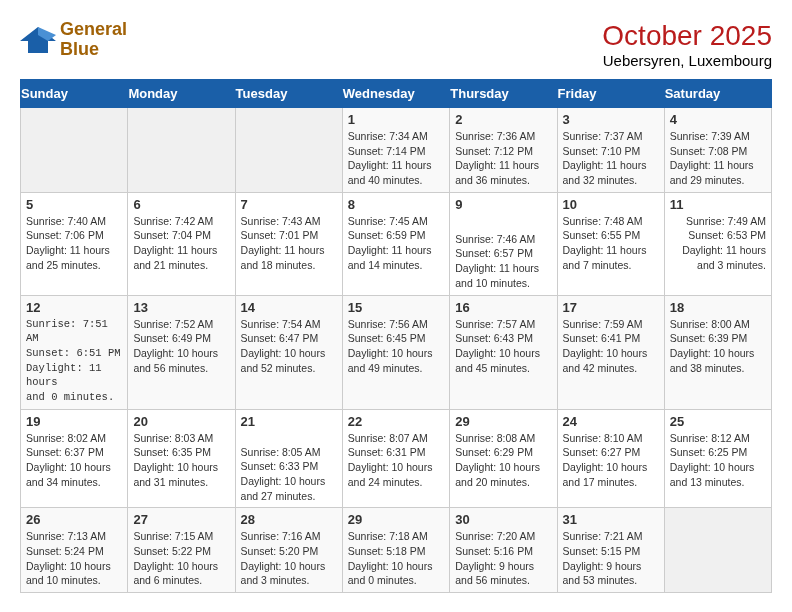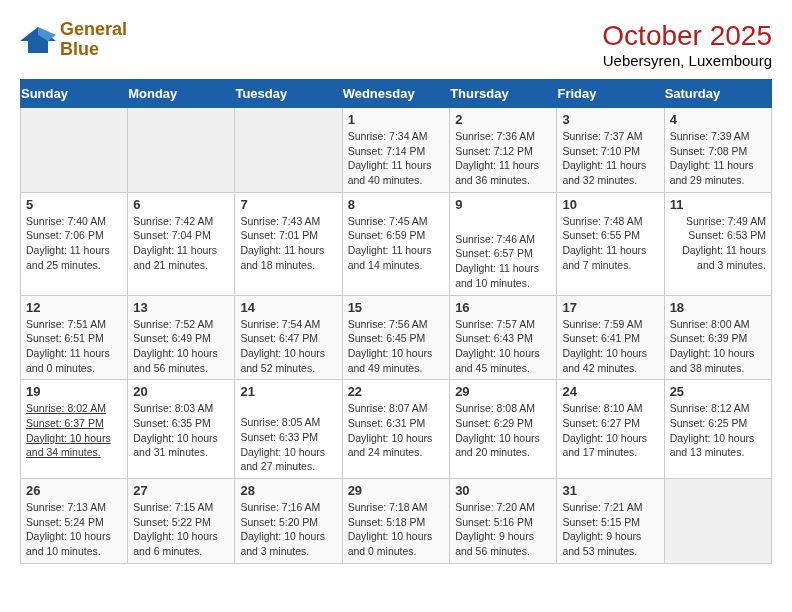--- a/index.html
+++ b/index.html
@@ -202,21 +202,21 @@
           <span class="day-num">11</span>
           <div class="day-info" style="white-space: pre-line; text-align: right;">Sunrise: 7:49 AM
 Sunset: 6:53 PM
 Daylight: 11 hours
 and 3 minutes.</div>
         </td>
       </tr>
       <tr>
         <td>
           <span class="day-num">12</span>
-          <div class="day-info" style="white-space: pre-line;">Sunrise: 7:51 AM
+          <div class="day-info" style="white-space: pre-line; font-family: Liberation Mono, monospace;">Sunrise: 7:51 AM
 Sunset: 6:51 PM
 Daylight: 11 hours
 and 0 minutes.</div>
         </td>
         <td>
           <span class="day-num">13</span>
           <div class="day-info" style="white-space: pre-line;">Sunrise: 7:52 AM
 Sunset: 6:49 PM
 Daylight: 10 hours
 and 56 minutes.</div>
@@ -253,21 +253,21 @@
           <span class="day-num">18</span>
           <div class="day-info" style="white-space: pre-line;">Sunrise: 8:00 AM
 Sunset: 6:39 PM
 Daylight: 10 hours
 and 38 minutes.</div>
         </td>
       </tr>
       <tr>
         <td>
           <span class="day-num">19</span>
-          <div class="day-info" style="white-space: pre-line; text-decoration: underline;">Sunrise: 8:02 AM
+          <div class="day-info" style="white-space: pre-line;">Sunrise: 8:02 AM
 Sunset: 6:37 PM
 Daylight: 10 hours
 and 34 minutes.</div>
         </td>
         <td>
           <span class="day-num">20</span>
           <div class="day-info" style="white-space: pre-line;">Sunrise: 8:03 AM
 Sunset: 6:35 PM
 Daylight: 10 hours
 and 31 minutes.</div>

